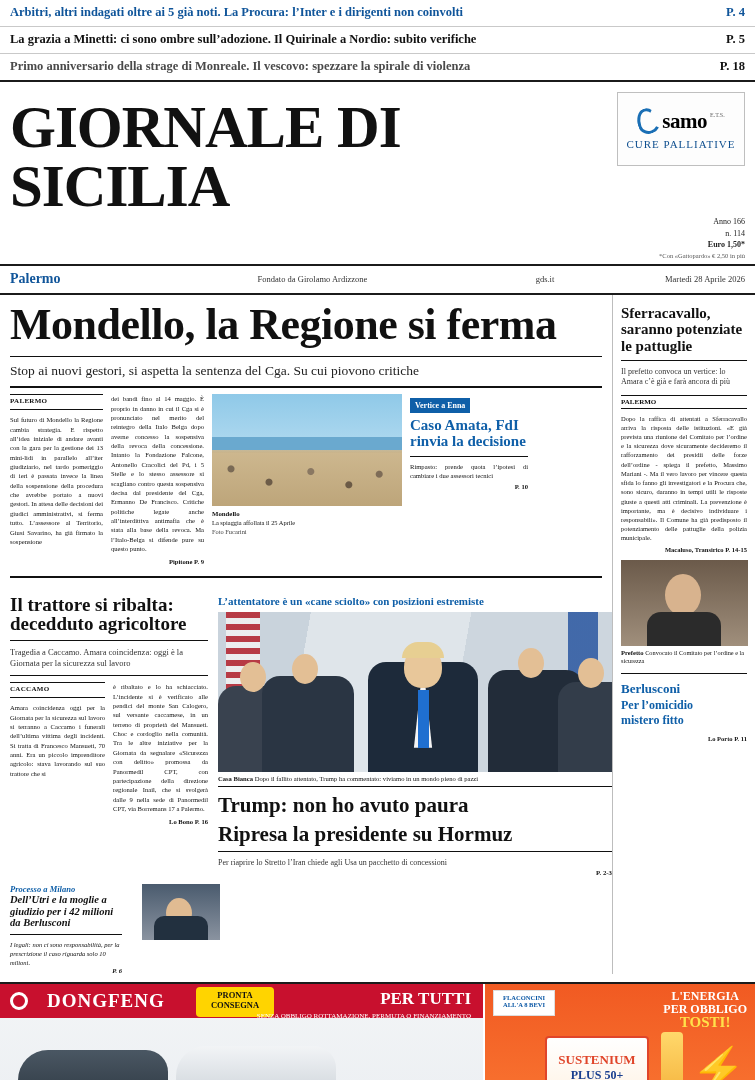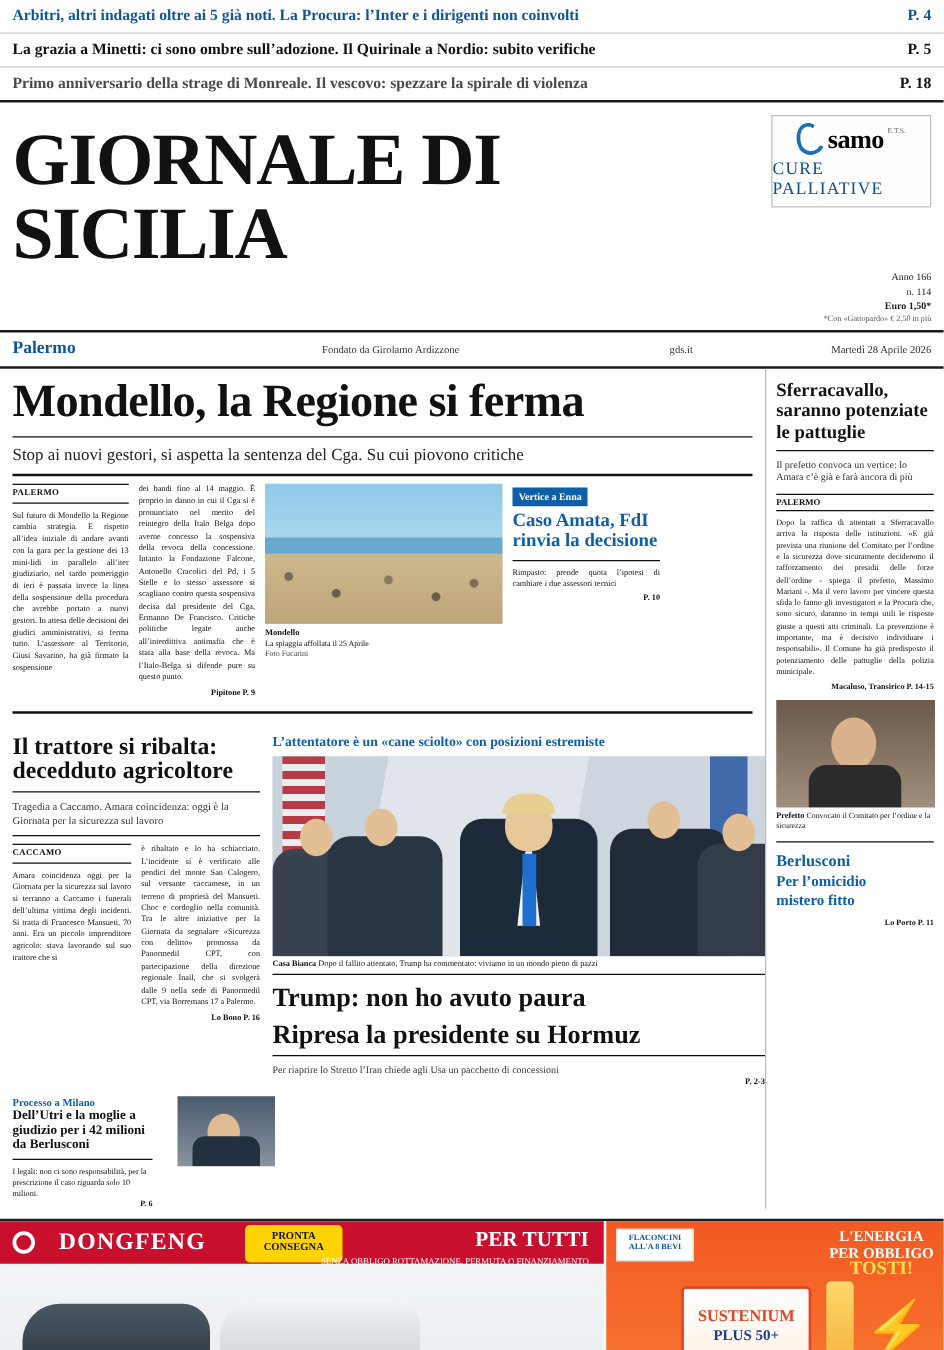--- a/index.html
+++ b/index.html
@@ -53,21 +53,21 @@
   }
   .adbox .swirl {
     width: 22px; height: 26px;
     border: 3px solid #1a6fb5;
     border-radius: 50% 50% 50% 50% / 60% 60% 40% 40%;
     border-right-color: transparent;
     transform: rotate(-20deg);
   }
   .adbox .samo-word { font-size: 21px; font-weight: bold; color: #000000; letter-spacing: -0.5px; }
   .adbox .ets { font-size: 6px; color: #666; align-self: flex-start; margin-top: 4px;}
-  .adbox .cure { font-size: 14px; color: #0f4f8f; letter-spacing: 1px; margin-top: 4px; }
+  .adbox .cure { font-size: 11px; color: #0f4f8f; letter-spacing: 1px; margin-top: 4px; }
 
   .anno {
     text-align: right;
     padding: 0 10px 0 0;
     font-size: 8px;
     line-height: 1.45;
     color: #222;
   }
   .anno .euro { font-weight: bold; }
   .anno .star { font-size: 6.5px; color: #555; }
@@ -92,21 +92,21 @@
   }
   .left { width: 612px; padding: 8px 10px 0 10px; }
   .right {
     width: 143px;
     border-left: 1px solid #bdbdbd;
     padding: 10px 8px 0 8px;
   }
 
   
   .lead-head {
-    font-size: 37px; font-weight: bold; line-height: 1.02;
+    font-size: 44px; font-weight: bold; line-height: 1.02;
     letter-spacing: -0.5px; margin-bottom: 8px;
   }
   .lead-sub {
     font-size: 13.5px; color: #222; line-height: 1.2;
     padding-bottom: 7px; margin-bottom: 0;
   }
   .rule-thin { border-top: 1px solid #111; }
   .rule-thick { border-top: 2px solid #111; }
 
   .lead-body { display: flex; gap: 8px; padding-top: 6px; }
@@ -193,21 +193,21 @@
   .tp-h2 { position:absolute; width:26px;height:30px;background:#e3bf95;border-radius:50%; }
 
   .trump-cap { font-size: 6.6px; padding-top: 3px; border-bottom: 1px solid #111; padding-bottom: 4px;}
   .trump-head {
     font-size: 21px; font-weight: bold; line-height: 1.06; padding-top: 7px;
   }
   .trump-sub { font-size: 8px; color: #333; margin-top: 6px; }
   .trump-pg { text-align: right; font-weight: bold; font-size: 6.8px; margin-top: 2px;}
 
   
-  .band3 { display: flex; gap: 20px; padding-top: 8px; }
+  .band3 { display: flex; gap: 20px; padding-top: 8px; font-style: italic; }
   .b3-text { width: 112px; }
   .b3-head { font-size: 10.5px; font-weight: bold; line-height: 1.1; color: #111; }
   .b3-lbl { color: #0f5fa8; font-weight: bold; font-size: 8.5px; }
   .b3-body { font-size: 6.5px; line-height: 1.4; margin-top: 5px; }
   .b3-pg { font-weight: bold; font-size: 6.5px; text-align: right; }
   .b3-photo { width: 78px; height: 56px; background: linear-gradient(#4a5b6e,#8a93a0); position:relative; overflow:hidden;}
   .b3-photo .face { position:absolute; left:24px; top:14px; width:26px;height:30px;background:#e0bb92;border-radius:50%;}
   .b3-photo .suit { position:absolute; left:12px; bottom:0; width:54px;height:24px;background:#22303f;border-radius:10px 10px 0 0;}
 
   

